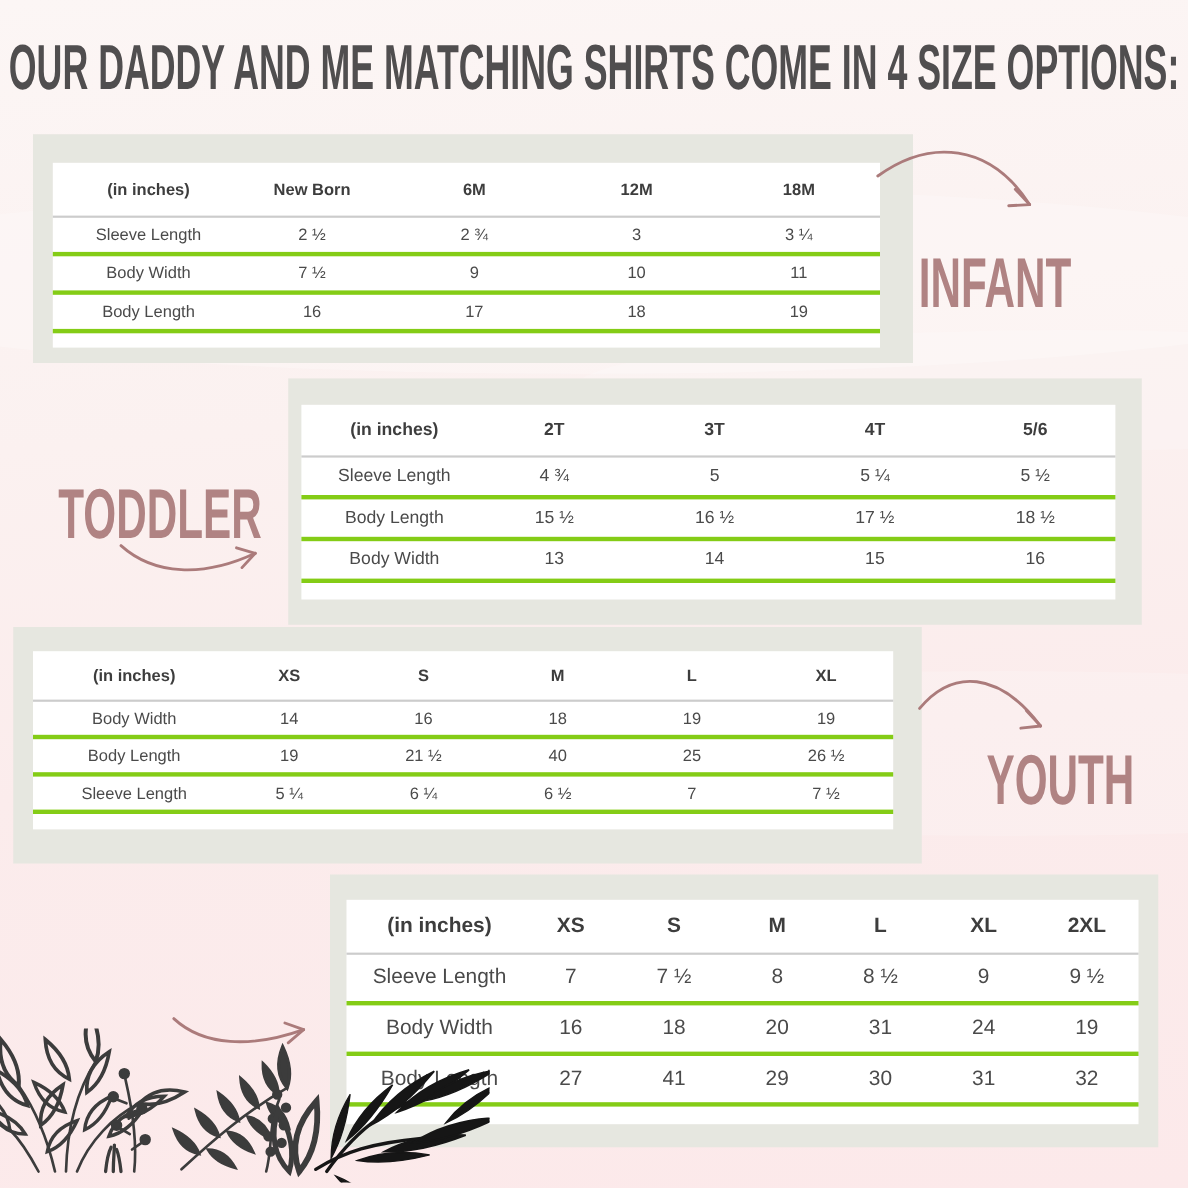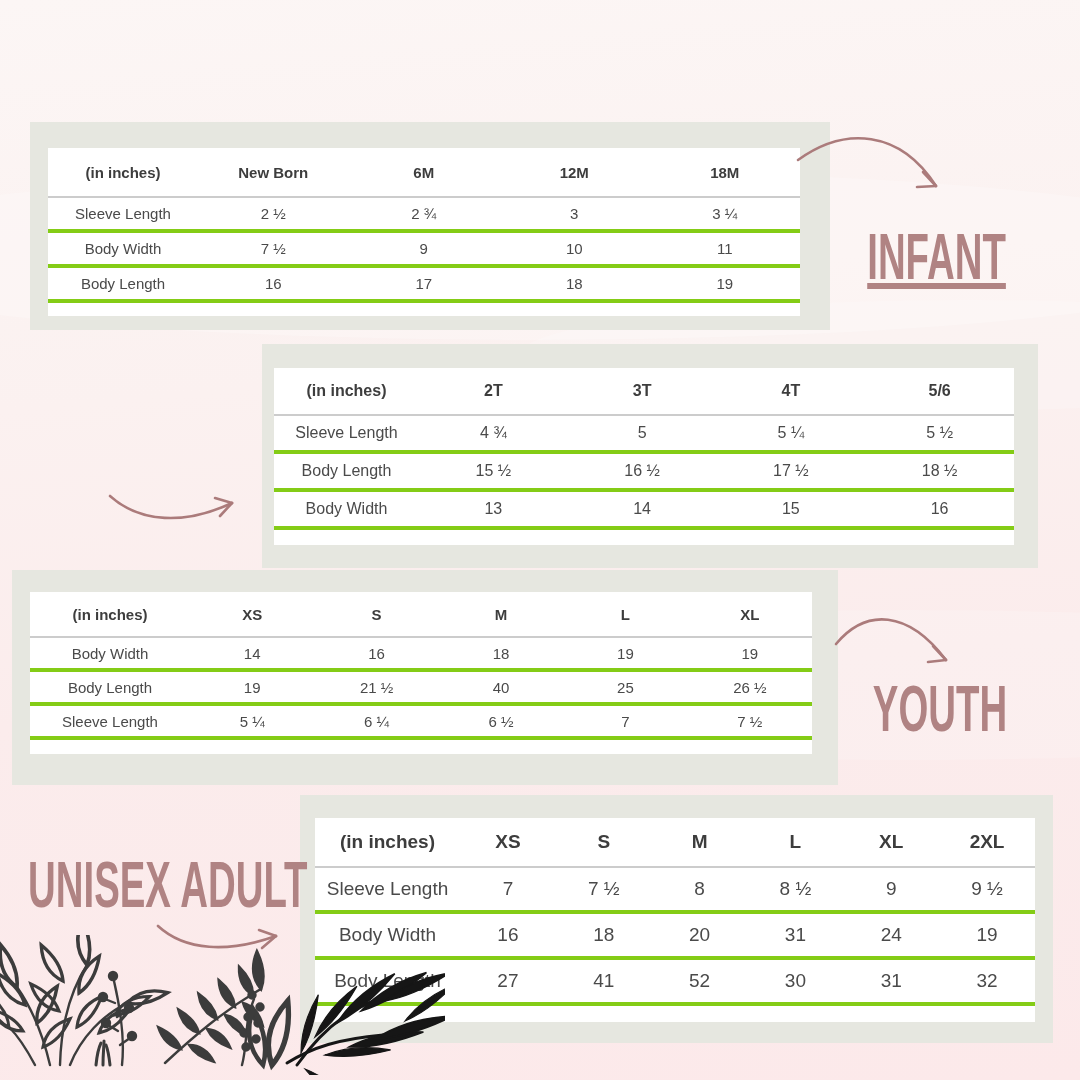--- a/index.html
+++ b/index.html
@@ -30,43 +30,46 @@
   .table-infant {left:48px; top:148px;width:752px;--labelw:150px;--fs:15px;--rowh:35px;--headh:50px;--blankh:13px;}
   .table-toddler{left:274px;top:368px;width:740px;--labelw:145px;--fs:16px;--rowh:38px;--headh:48px;--blankh:15px;}
   .table-youth  {left:30px; top:592px;width:782px;--labelw:160px;--fs:15px;--rowh:34px;--headh:46px;--blankh:14px;}
   .table-adult  {left:315px;top:818px;width:720px;--labelw:145px;--fs:19px;--rowh:46px;--headh:50px;--blankh:16px;}
 
   .tr{display:flex;align-items:center;height:var(--rowh);box-sizing:border-box;
     border-bottom:4px solid #84cc16;font-size:var(--fs);}
   .tr.head{height:var(--headh);font-weight:bold;color:#3d3d3d;border-bottom:2px solid #cccccc;}
   .tr.blank{height:var(--blankh);border-bottom:none;}
   .td{flex:1;text-align:center;}
-  .td.label{flex:0 0 var(--labelw);}
+  .td.label{flex:0 0 var(--labelw);padding-left:12px;}
   .tr.head .td.label{text-align:center;}
 
   .rose-label{position:absolute;color:#b08383;z-index:2;}
   .rose-label .big-condensed{font-size:64px;transform:scaleX(0.60);}
-  .label-infant{left:852px;top:220px;width:170px;display:flex;justify-content:center;text-decoration:underline;}
+  .label-infant{left:820px;top:220px;width:170px;display:flex;justify-content:center;}
   .label-toddler{left:53px;top:430px;}
   .label-toddler .big-condensed{transform-origin:left center;}
-  .label-youth{left:852px;top:672px;width:175px;display:flex;justify-content:center;}
+  .label-youth{left:852px;top:672px;width:175px;display:flex;justify-content:flex-start;}
   .label-adult{left:28px;top:848px;}
   .label-adult .big-condensed{transform-origin:left center;}
 
   .arrows-svg{position:absolute;left:0;top:0;width:1080px;height:1080px;z-index:3;pointer-events:none;}
   .plants-svg{position:absolute;left:0;top:935px;width:445px;height:140px;z-index:4;pointer-events:none;}
 </style>
 </head>
 <body>
 
 <div id="canvas">
   <div class="wave wave1"></div>
   <div class="wave wave2"></div>
   <div class="wave wave3"></div>
 
+  <div class="title-wrap">
+    <span class="big-condensed title">OUR DADDY AND ME MATCHING SHIRTS COME IN 4 SIZE OPTIONS:</span>
+  </div>
 
   <div class="panel panel-infant"></div>
   <div class="panel panel-toddler"></div>
   <div class="panel panel-youth"></div>
   <div class="panel panel-adult"></div>
 
   <div class="size-table table-infant">
       <div class="tr head">
         <div class="td label">(in inches)</div>
         <div class="td">New Born</div>
@@ -188,36 +191,36 @@
         <div class="td">18</div>
         <div class="td">20</div>
         <div class="td">31</div>
         <div class="td">24</div>
         <div class="td">19</div>
       </div>
       <div class="tr">
         <div class="td label">Body Length</div>
         <div class="td">27</div>
         <div class="td">41</div>
-        <div class="td">52</div>
+        <div class="td">29</div>
         <div class="td">30</div>
         <div class="td">31</div>
         <div class="td">32</div>
       </div>
       <div class="tr blank"></div>
     </div>
 
   <div class="rose-label label-infant">
     <span class="big-condensed">INFANT</span>
   </div>
+  <div class="rose-label label-toddler">
+    <span class="big-condensed">TODDLER</span>
+  </div>
   <div class="rose-label label-youth">
     <span class="big-condensed">YOUTH</span>
-  </div>
-  <div class="rose-label label-adult">
-    <span class="big-condensed">UNISEX ADULT</span>
   </div>
 
   <svg class="arrows-svg" viewBox="0 0 1080 1080">
     <g fill="none" stroke="#ab7b7b" stroke-width="2.6" stroke-linecap="round">
       <g>
         <path d="M798 160 C 845 126, 900 130, 936 186"></path>
         <path d="M936 186 L 923 172"></path>
         <path d="M936 186 L 917 187"></path>
       </g>
       <g>

